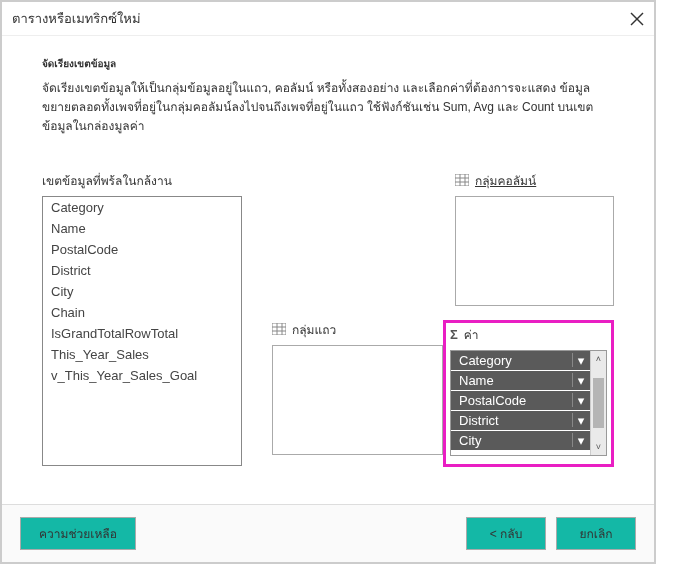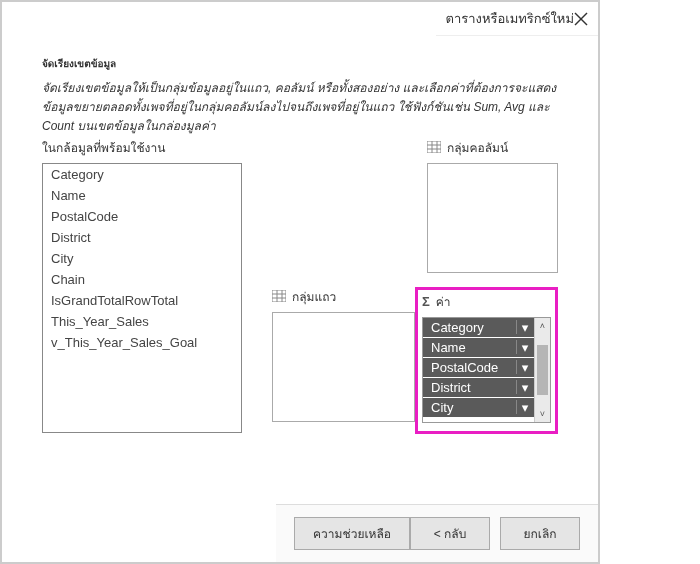--- a/index.html
+++ b/index.html
@@ -4,27 +4,26 @@
 <style>
   * { box-sizing: border-box; }
   body {
     margin: 0;
     font-family: "Segoe UI", Tahoma, sans-serif;
     font-size: 12px;
     background: #fff;
     color: #333;
   }
   .window {
-    width: 600px;
+    width: 656px;
     height: 564px;
     border: 2px solid #ccc;
     display: flex;
     flex-direction: column;
     position: relative;
-    align-items: flex-end;
   }
   .titlebar {
     display: flex;
     align-items: center;
     justify-content: space-between;
     padding: 6px 10px;
     font-size: 13px;
     color: #333;
     border-bottom: 1px solid #eee;
   }
@@ -42,22 +41,21 @@
   .heading {
     font-size: 10px;
     color: #333;
     margin-bottom: 8px;
     font-weight: 700;
   }
   .description {
     font-size: 12px;
     color: #333;
     line-height: 1.6;
-    margin-bottom: 1px;
-    font-style: italic;
+    margin-bottom: 34px;
   }
   .layout {
     display: flex;
     gap: 30px;
   }
   .col-left { width: 200px; }
   .col-right { flex: 1; display: flex; flex-direction: column; gap: 14px; }
   .field-label {
     font-size: 12px;
     color: #333;
@@ -72,21 +70,21 @@
     overflow: auto;
     background: #fff;
   }
   .avail-item {
     padding: 3px 8px;
     font-size: 13px;
     color: #444;
     cursor: default;
     white-space: nowrap;
   }
-  .top-row { display: flex; gap: 24px; }
+  .top-row { display: flex; gap: 24px; text-decoration: underline; }
   .panel { flex: 1; }
   .panel-box {
     border: 1px solid #aaa;
     height: 110px;
     background: #fff;
   }
   .row-groups-box {
     border: 1px solid #aaa;
     height: 110px;
     background: #fff;
@@ -157,21 +155,21 @@
   .footer {
     border-top: 1px solid #ddd;
     padding: 12px 18px;
     display: flex;
     justify-content: space-between;
     background: #fafafa;
   }
   .footer-right { display: flex; gap: 10px; border-radius: 9px; }
   .btn {
     border: 1px solid #aaa;
-    background: #e5e5e5;
+    background: #14b8a6;
     padding: 6px 18px;
     font-size: 12px;
     cursor: pointer;
     min-width: 80px;
     text-align: center;
   }
 </style>
 </head>
 <body>
 
@@ -187,21 +185,21 @@
     </span>
   </div>
 
   <div class="content">
     <div class="heading">จัดเรียงเขตข้อมูล</div>
     <div class="description">จัดเรียงเขตข้อมูลให้เป็นกลุ่มข้อมูลอยู่ในแถว, คอลัมน์ หรือทั้งสองอย่าง และเลือกค่าที่ต้องการจะแสดง ข้อมูลขยายตลอดทั้งเพจที่อยู่ในกลุ่มคอลัมน์ลงไปจนถึงเพจที่อยู่ในแถว ใช้ฟังก์ชันเช่น Sum, Avg และ Count บนเขตข้อมูลในกล่องมูลค่า</div>
 
     <div class="layout">
 
       <div class="col-left">
-        <div class="field-label">ในกล้อมูลที่พร้อมใช้งาน</div>
+        <div class="field-label">เขตข้อมูลที่พร้ลในกล้งาน</div>
         <div class="avail-list">
           <div class="avail-item">Category</div>
           <div class="avail-item">Name</div>
           <div class="avail-item">PostalCode</div>
           <div class="avail-item">District</div>
           <div class="avail-item">City</div>
           <div class="avail-item">Chain</div>
           <div class="avail-item">IsGrandTotalRowTotal</div>
           <div class="avail-item">This_Year_Sales</div>
           <div class="avail-item">v_This_Year_Sales_Goal</div>

